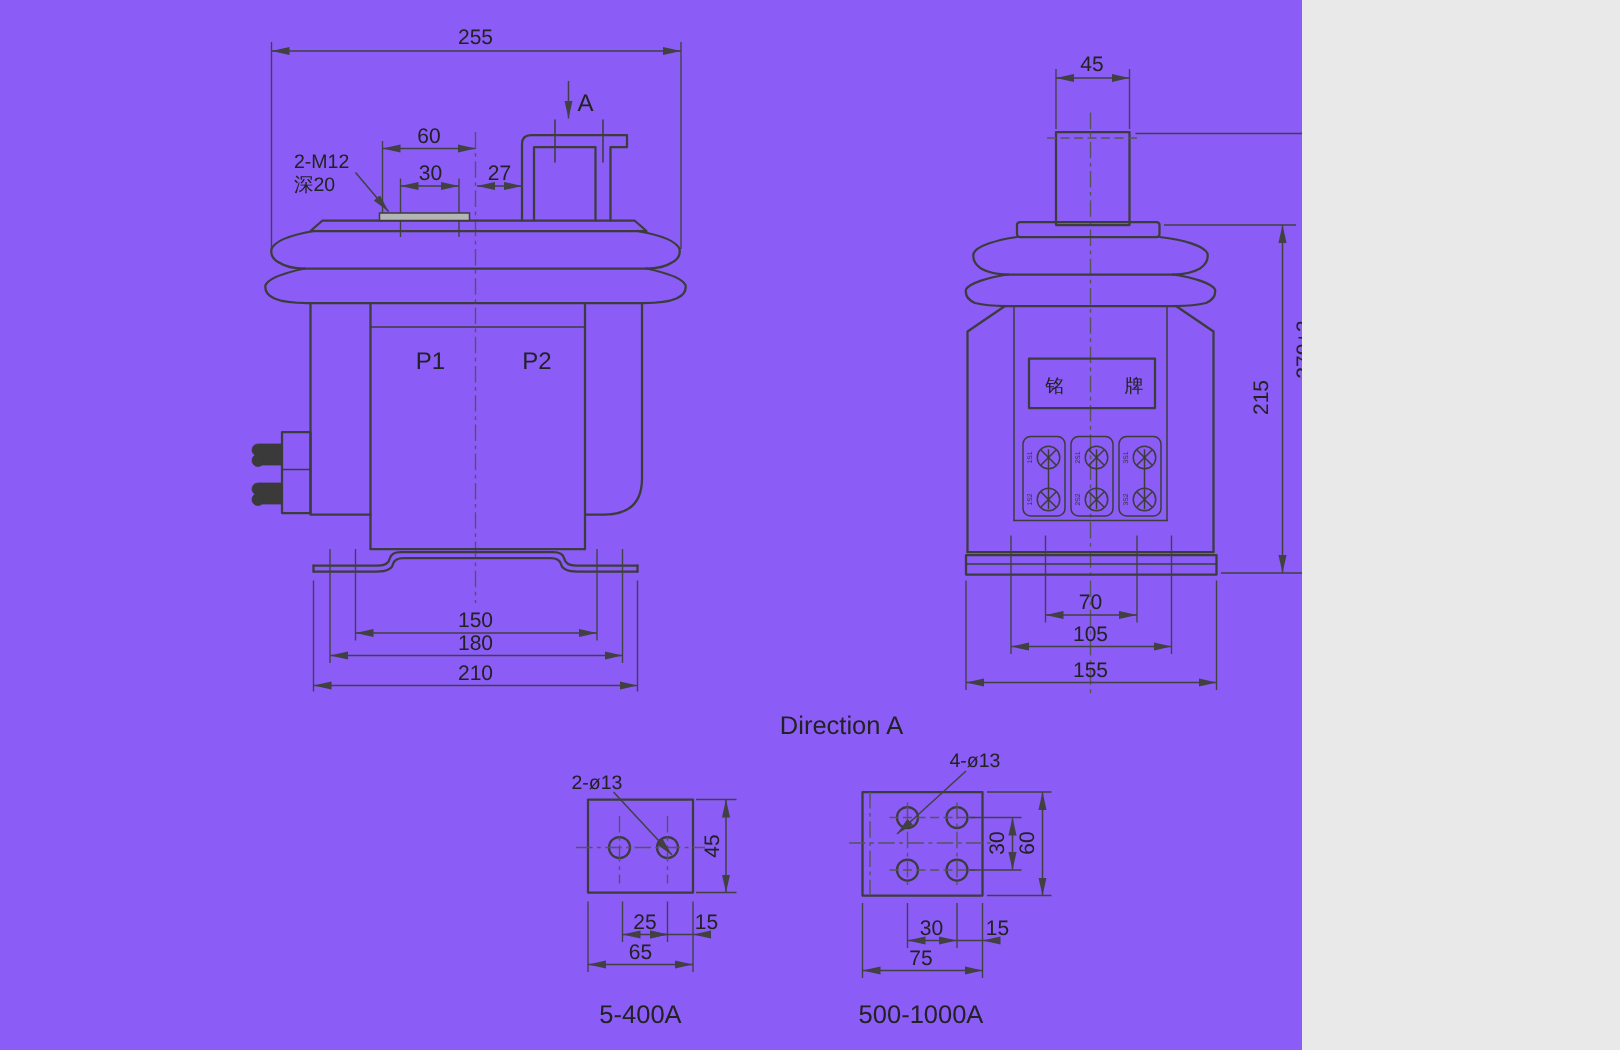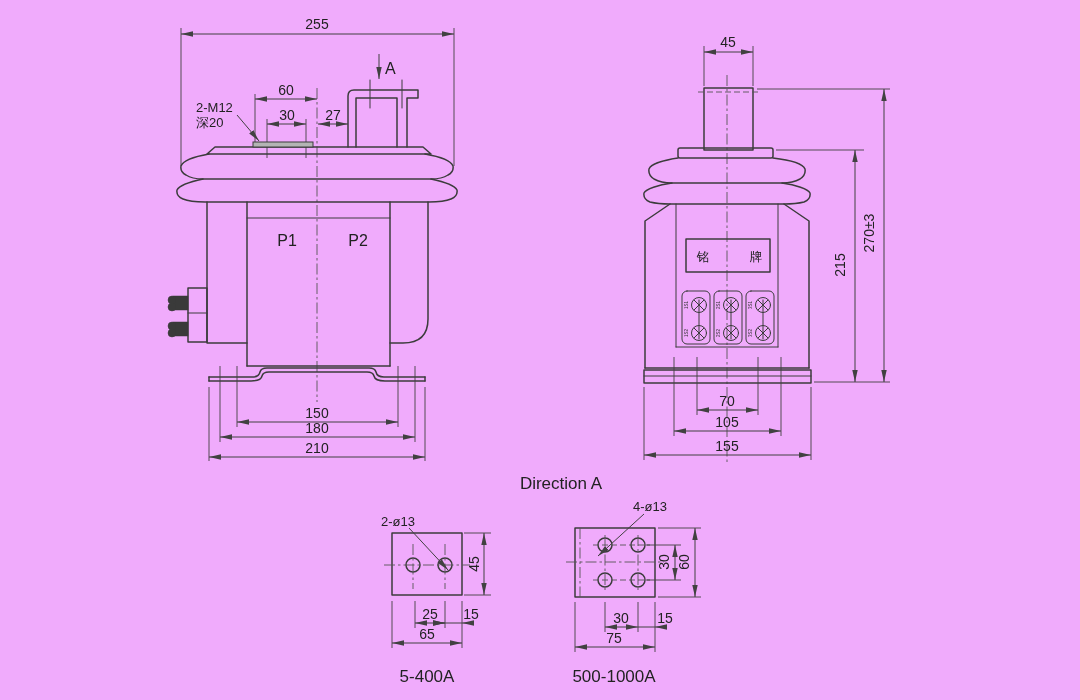--- a/index.html
+++ b/index.html
@@ -1,16 +1,16 @@
 <!DOCTYPE html>
 <html><head>
 <meta charset="utf-8">
 <style>
   html,body{margin:0;padding:0;background:#e9e9e9;}
-  .stage{position:relative;width:1080px;height:700px;background:#f0abfc;overflow:hidden;}
+  .stage{position:relative;width:868px;height:700px;background:#8b5cf6;overflow:hidden;}
   svg{display:block}
   
   .ol{fill:none;stroke:#3c3c3c;stroke-width:1.5;stroke-linejoin:round;stroke-linecap:round}
   .tl{fill:none;stroke:#3c3c3c;stroke-width:1;stroke-linecap:round}
   
   .dl{fill:none;stroke:#414141;stroke-width:1}
   .xl{fill:none;stroke:#414141;stroke-width:.9}
   .cl{fill:none;stroke:#555;stroke-width:.9;stroke-dasharray:11 3 2.5 3}
   .dsh{fill:none;stroke:#555;stroke-width:.9;stroke-dasharray:6 3}
   .dim{marker-start:url(#arr);marker-end:url(#arr)}

